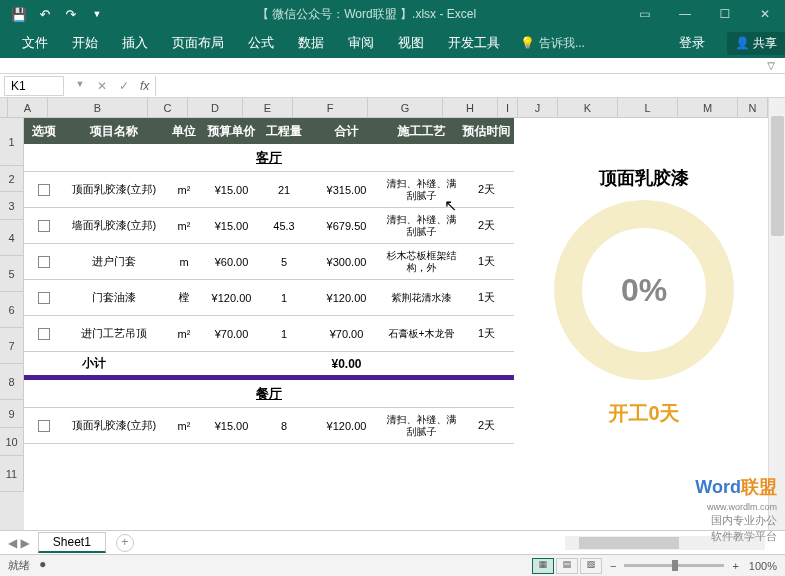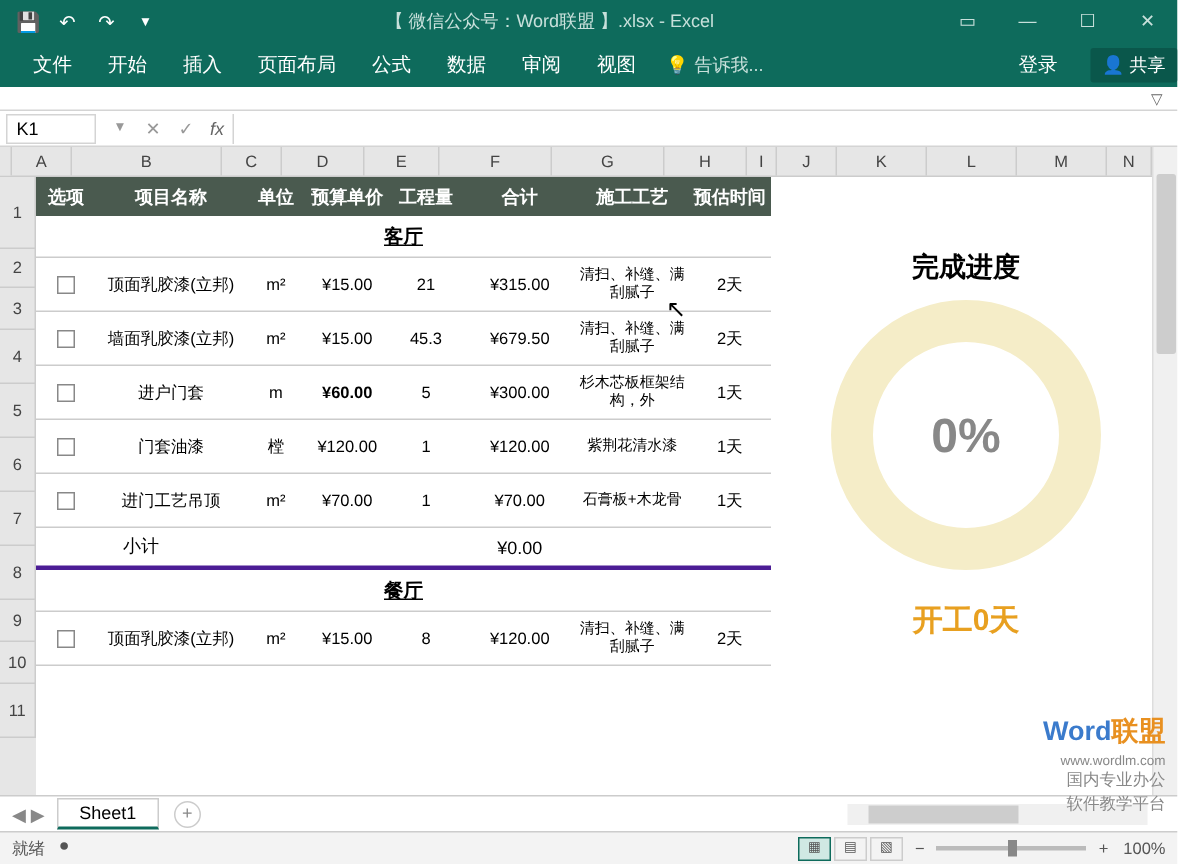--- a/index.html
+++ b/index.html
@@ -37,21 +37,21 @@
 .rh { border-bottom: 1px solid #ccc; border-right: 1px solid #ccc; text-align: center; font-size: 11px; color: #444; display: flex; align-items: center; justify-content: center; }
 .cells { flex: 1; position: relative; }
 
 .doc-title { font-size: 22px; font-weight: bold; text-align: center; padding: 10px 0; }
 .hdr-row { background: #4a5a4f; color: #fff; height: 26px; display: flex; align-items: center; font-size: 12px; font-weight: bold; }
 .hdr-row > div { text-align: center; }
 .section-row { height: 26px; display: flex; align-items: center; justify-content: center; font-weight: bold; font-size: 13px; border-bottom: 1px solid #ccc; text-decoration: underline; }
 .data-row { display: flex; align-items: center; border-bottom: 1px solid #ccc; font-size: 11px; }
 .data-row > div { text-align: center; padding: 2px 0; }
 .checkbox { width: 12px; height: 12px; border: 1px solid #888; margin: 0 auto; display: block; }
-.subtotal-row { display: flex; height: 28px; align-items: center; font-weight: normal; font-size: 12px; border-bottom: 3px solid #4c1d95; }
+.subtotal-row { display: flex; height: 28px; align-items: center; font-weight: bold; font-size: 12px; border-bottom: 5px solid #4c1d95; }
 
 .chart-area { position: absolute; left: 500px; top: 48px; width: 240px; }
 .chart-title { font-size: 18px; font-weight: bold; text-align: center; margin-bottom: 10px; }
 .donut { width: 180px; height: 180px; border-radius: 50%; border: 28px solid #f5edc8; margin: 0 auto; display: flex; align-items: center; justify-content: center; }
 .donut-text { font-size: 32px; font-weight: bold; color: #888; }
 .chart-footer { text-align: center; font-size: 20px; font-weight: bold; color: #e8a020; margin-top: 20px; }
 
 .cursor { position: absolute; font-size: 16px; color: #000; pointer-events: none; }
 
 .vscroll { width: 17px; background: #f0f0f0; border-left: 1px solid #ddd; position: relative; }
@@ -99,20 +99,21 @@
 
 <div class="ribbon-tabs">
   <div class="ribbon-tab">文件</div>
   <div class="ribbon-tab">开始</div>
   <div class="ribbon-tab">插入</div>
   <div class="ribbon-tab">页面布局</div>
   <div class="ribbon-tab">公式</div>
   <div class="ribbon-tab">数据</div>
   <div class="ribbon-tab">审阅</div>
   <div class="ribbon-tab">视图</div>
+  <div class="ribbon-tab">开发工具</div>
   <div class="tellme" style="margin-left:8px;">💡 <span>告诉我...</span></div>
   <div class="ribbon-spacer"></div>
   <div class="ribbon-tab">登录</div>
   <div class="share-btn">👤 <span>共享</span></div>
 </div>
 
 <div class="collapse-bar">
   <span>▽</span>
 </div>
 
@@ -202,21 +203,21 @@
               <div style="width:75px;">¥679.50</div>
               <div style="width:75px;font-size:10px;line-height:1.2;">清扫、补缝、满刮腻子</div>
               <div style="width:55px;">2天</div>
             </div>
             <div class="data-row" style="width: 490px; height: 36px;">
               <div style="width:40px;">
                 <span class="checkbox"></span>
               </div>
               <div style="width:100px;">进户门套</div>
               <div style="width:40px;">m</div>
-              <div style="width:55px;font-weight:bold;">¥60.00</div>
+              <div style="width:55px;">¥60.00</div>
               <div style="width:50px;">5</div>
               <div style="width:75px;">¥300.00</div>
               <div style="width:75px;font-size:10px;line-height:1.2;">杉木芯板框架结构，外</div>
               <div style="width:55px;">1天</div>
             </div>
             <div class="data-row" style="width: 490px; height: 36px;">
               <div style="width:40px;">
                 <span class="checkbox"></span>
               </div>
               <div style="width:100px;">门套油漆</div>
@@ -256,21 +257,21 @@
           <div style="width:100px;">顶面乳胶漆(立邦)</div>
           <div style="width:40px;">m²</div>
           <div style="width:55px;">¥15.00</div>
           <div style="width:50px;">8</div>
           <div style="width:75px;">¥120.00</div>
           <div style="width:75px; font-size:10px; line-height:1.2;">清扫、补缝、满刮腻子</div>
           <div style="width:55px;">2天</div>
         </div>
 
         <div class="chart-area">
-          <div class="chart-title">完成进度</div>
+          <div class="chart-title">顶面乳胶漆</div>
           <div class="donut">
             <div class="donut-text">0%</div>
           </div>
           <div class="chart-footer">开工0天</div>
         </div>
 
         <div class="cursor" style="left:420px; top:78px;">↖</div>
       </div>
     </div>
   </div>

